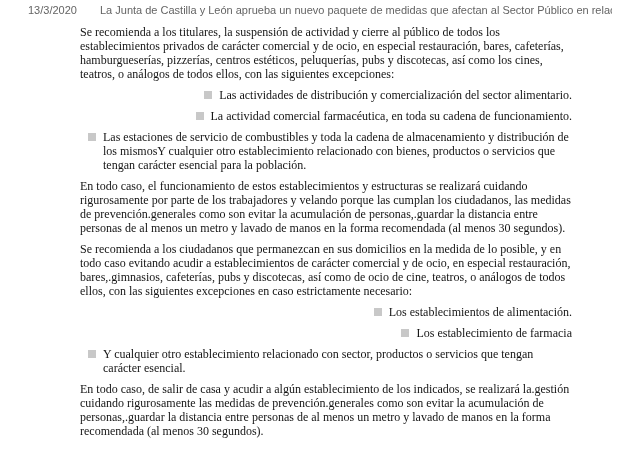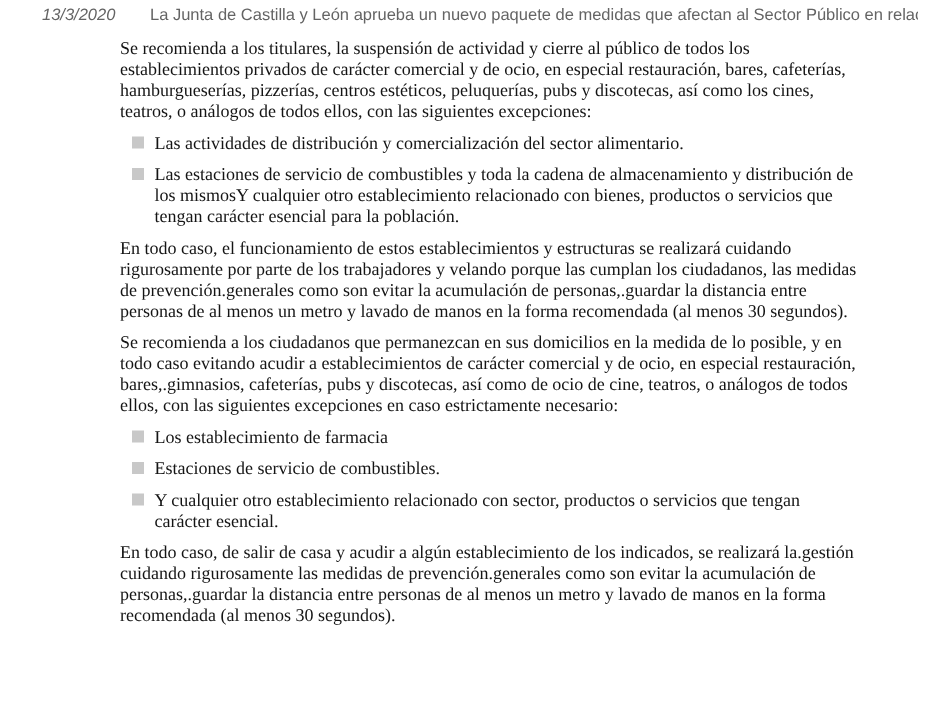--- a/index.html
+++ b/index.html
@@ -14,37 +14,38 @@
   }
   .print-header {
     display: flex;
     align-items: baseline;
     padding: 4px 16px 0 28px;
     font-family: "Liberation Sans", sans-serif;
     font-size: 11px;
     color: #646464;
     white-space: nowrap;
   }
-  .print-header .date { flex: none; width: 72px; font-style: italic; }
+  .print-header .date { flex: none; width: 72px; }
   .print-header .title { overflow: hidden; text-overflow: clip; }
   .content {
     padding: 9px 56px 0 80px;
     font-size: 12px;
     line-height: 14px;
   }
   .content p { margin: 0 0 7px 0; }
   .content ul {
     list-style: none;
     margin: 0 0 1px 0;
     padding: 0 0 0 8px;
   }
   .content li {
     display: flex;
     gap: 7px;
     margin: 0 0 7px 0;
+    justify-content: flex-end;
   }
   .bullet {
     flex: none;
     width: 8px;
     height: 8px;
     margin-top: 3px;
     background: #c8c8c8;
   }
 </style>
 </head>
@@ -61,36 +62,40 @@
 
     <p>Se recomienda a los titulares, la suspensión de actividad y cierre al público de todos los establecimientos privados de carácter comercial y de ocio, en especial restauración, bares, cafeterías, hamburgueserías, pizzerías, centros estéticos, peluquerías, pubs y discotecas, así como los cines, teatros, o análogos de todos ellos, con las siguientes excepciones:</p>
 
     <ul>
       <li>
         <span class="bullet"></span>
         <span>Las actividades de distribución y comercialización del sector alimentario.</span>
       </li>
       <li>
         <span class="bullet"></span>
+        <span>La actividad comercial farmacéutica, en toda su cadena de funcionamiento.</span>
+      </li>
+      <li>
+        <span class="bullet"></span>
         <span>Las estaciones de servicio de combustibles y toda la cadena de almacenamiento y distribución de los mismosY cualquier otro establecimiento relacionado con bienes, productos o servicios que tengan carácter esencial para la población.</span>
       </li>
     </ul>
 
     <p>En todo caso, el funcionamiento de estos establecimientos y estructuras se realizará cuidando rigurosamente por parte de los trabajadores y velando porque las cumplan los ciudadanos, las medidas de prevención.generales como son evitar la acumulación de personas,.guardar la distancia entre personas de al menos un metro y lavado de manos en la forma recomendada (al menos 30 segundos).</p>
 
     <p>Se recomienda a los ciudadanos que permanezcan en sus domicilios en la medida de lo posible, y en todo caso evitando acudir a establecimientos de carácter comercial y de ocio, en especial restauración, bares,.gimnasios, cafeterías, pubs y discotecas, así como de ocio de cine, teatros, o análogos de todos ellos, con las siguientes excepciones en caso estrictamente necesario:</p>
 
     <ul>
       <li>
         <span class="bullet"></span>
-        <span>Los establecimiento de farmacia</span>
+        <span>Los establecimientos de alimentación.</span>
       </li>
       <li>
         <span class="bullet"></span>
-        <span>Estaciones de servicio de combustibles.</span>
+        <span>Los establecimiento de farmacia</span>
       </li>
       <li>
         <span class="bullet"></span>
         <span>Y cualquier otro establecimiento relacionado con sector, productos o servicios que tengan carácter esencial.</span>
       </li>
     </ul>
 
     <p>En todo caso, de salir de casa y acudir a algún establecimiento de los indicados, se realizará la.gestión cuidando rigurosamente las medidas de prevención.generales como son evitar la acumulación de personas,.guardar la distancia entre personas de al menos un metro y lavado de manos en la forma recomendada (al menos 30 segundos).</p>
 
   </main>

